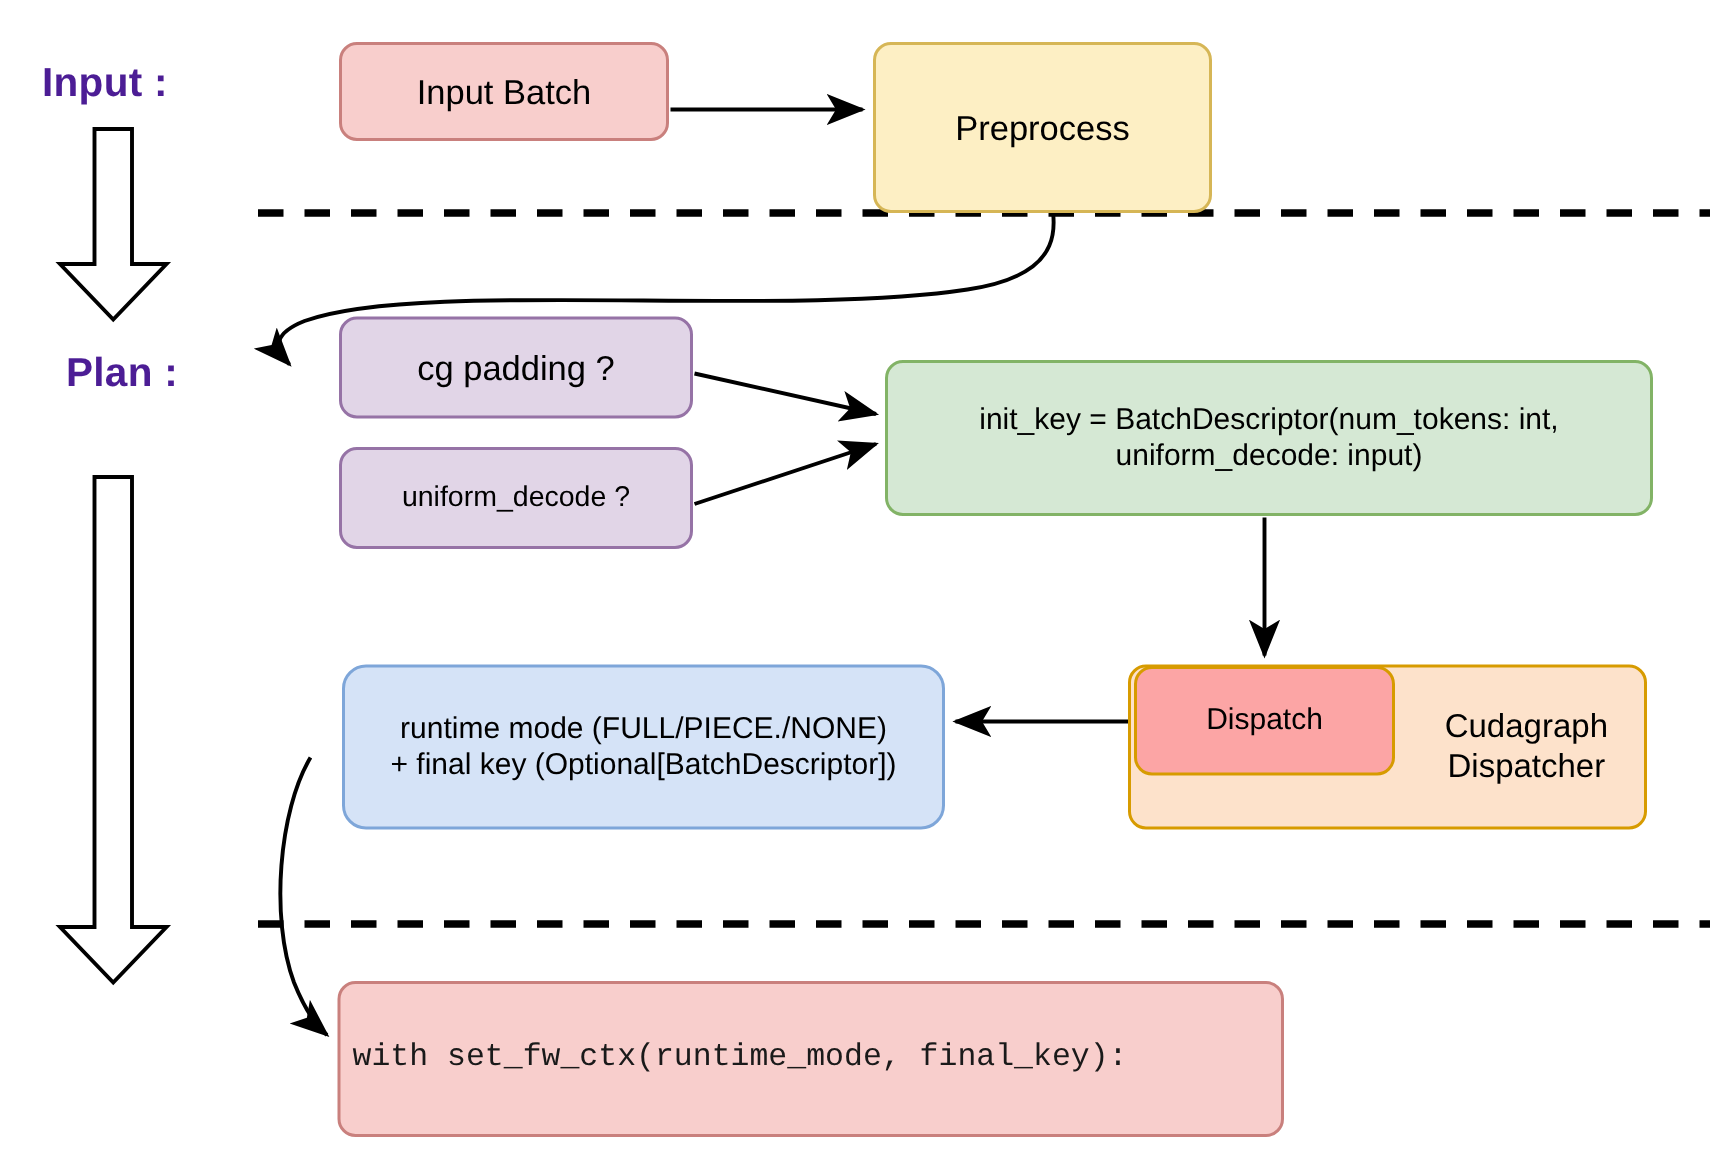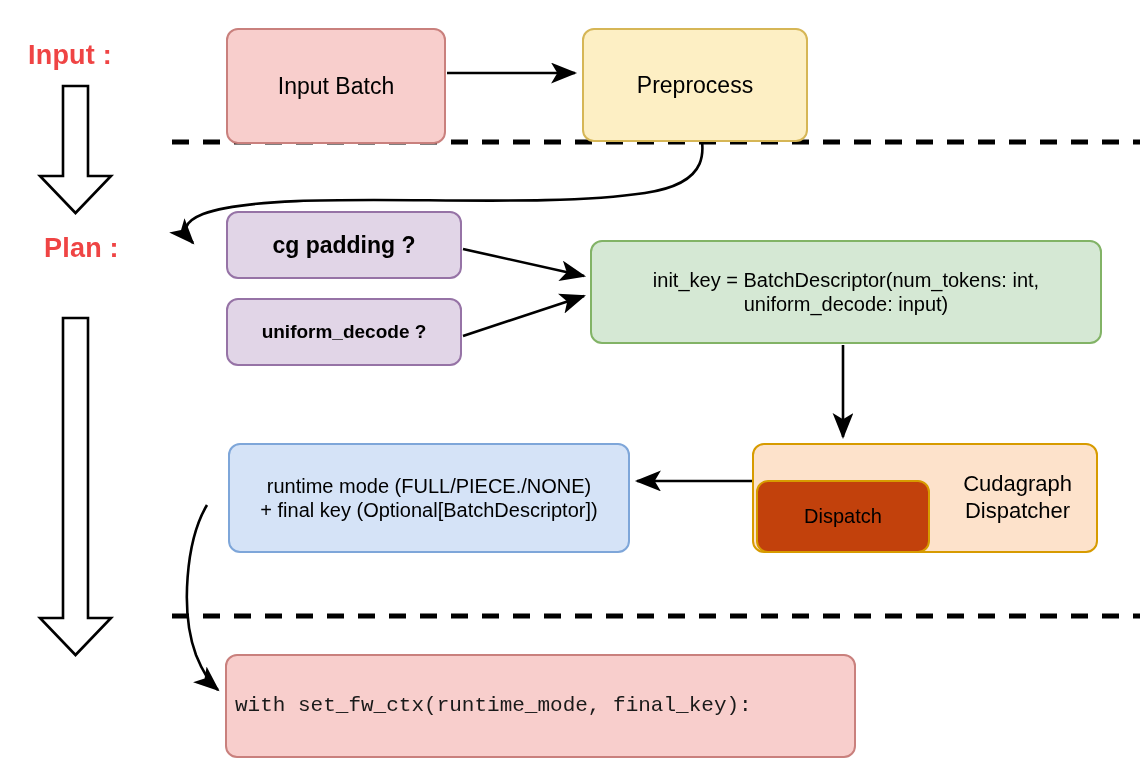--- a/index.html
+++ b/index.html
@@ -4,43 +4,43 @@
 <style>
   html,body{margin:0;padding:0;background:#ffffff;}
   body{width:1142px;height:770px;position:relative;overflow:hidden;
        font-family:"Liberation Sans",sans-serif;color:#000;}
   #stage{position:absolute;left:0;top:0;width:1142px;height:770px;}
 
   .svg-layer{position:absolute;left:0;top:0;width:1142px;height:770px;pointer-events:none;}
 
   .stage-label{
     position:absolute;font-weight:bold;font-size:27px;letter-spacing:.2px;
-    color:#ef4444;white-space:nowrap;
+    color:#4c1d95;white-space:nowrap;
   }
 
   .node{
     position:absolute;box-sizing:border-box;
     display:flex;align-items:center;justify-content:center;
     text-align:center;border-radius:12px;border-style:solid;border-width:2px;
     line-height:1.22;
   }
   .n-pink   {background:#f8cecc;border-color:#c9807d;}
   .n-yellow {background:#fdefc4;border-color:#d6b656;}
-  .n-purple {background:#e1d5e7;border-color:#9673a6;font-weight:bold;}
+  .n-purple {background:#e1d5e7;border-color:#9673a6;}
   .n-green  {background:#d5e8d4;border-color:#82b366;}
   .n-blue   {background:#d5e3f7;border-color:#7ea6d9;}
   .n-orange-outer{background:#fde2cb;border-color:#d79b00;}
-  .n-orange-inner{background:#c2410c;border-color:#d79b00;margin-top:36px;}
+  .n-orange-inner{background:#fca5a5;border-color:#d79b00;}
 
-  #node-input-batch{left:226px;top:28px;width:220px;height:116px;font-size:23px;}
+  #node-input-batch{left:226px;top:28px;width:220px;height:66px;font-size:23px;}
   #node-preprocess {left:582px;top:28px;width:226px;height:114px;font-size:23px;}
   #node-cg-padding {left:226px;top:211px;width:236px;height:68px;font-size:23px;}
   #node-uniform-decode{left:226px;top:298px;width:236px;height:68px;font-size:19px;}
   #node-init-key   {left:590px;top:240px;width:512px;height:104px;font-size:20px;padding:0 0;}
-  #node-runtime-mode{left:228px;top:443px;width:402px;height:110px;font-size:20px;}
+  #node-runtime-mode{left:228px;top:443px;width:402px;height:110px;font-size:20px;border-radius:16px;}
   #node-dispatcher {left:752px;top:443px;width:346px;height:110px;font-size:22px;
                     align-items:center;justify-content:flex-end;padding-right:24px;}
   #node-dispatch   {left:756px;top:444px;width:174px;height:73px;font-size:20px;}
   #node-code       {left:225px;top:654px;width:631px;height:104px;
                     justify-content:flex-start;padding-left:8px;}
 
   .code-text{
     font-family:"Liberation Mono","DejaVu Sans Mono",monospace;
     font-size:21px;line-height:1.32;white-space:pre;text-align:left;color:#1a1a1a;
   }

